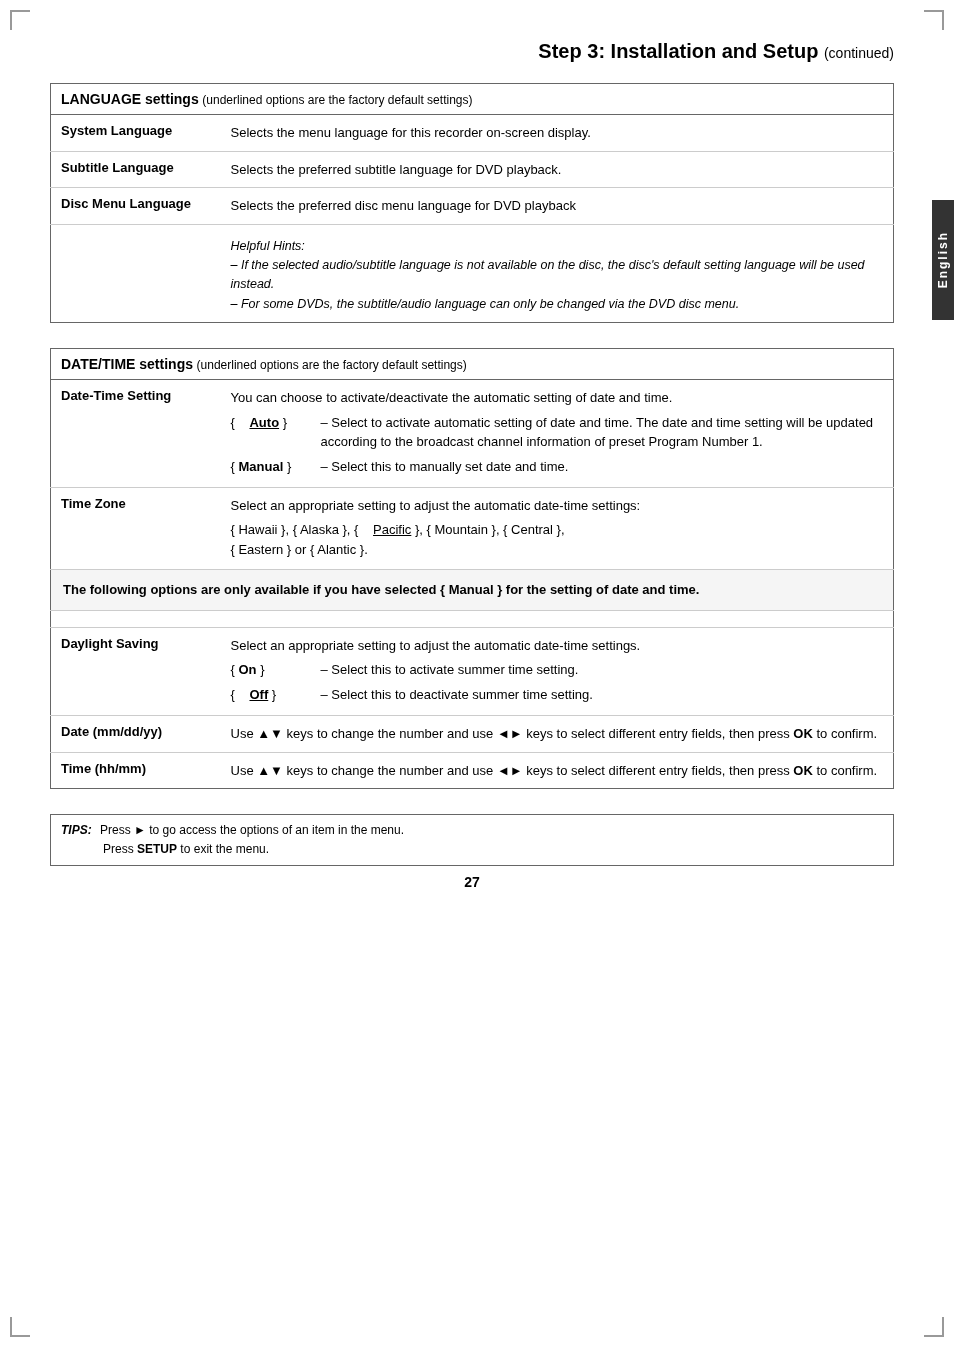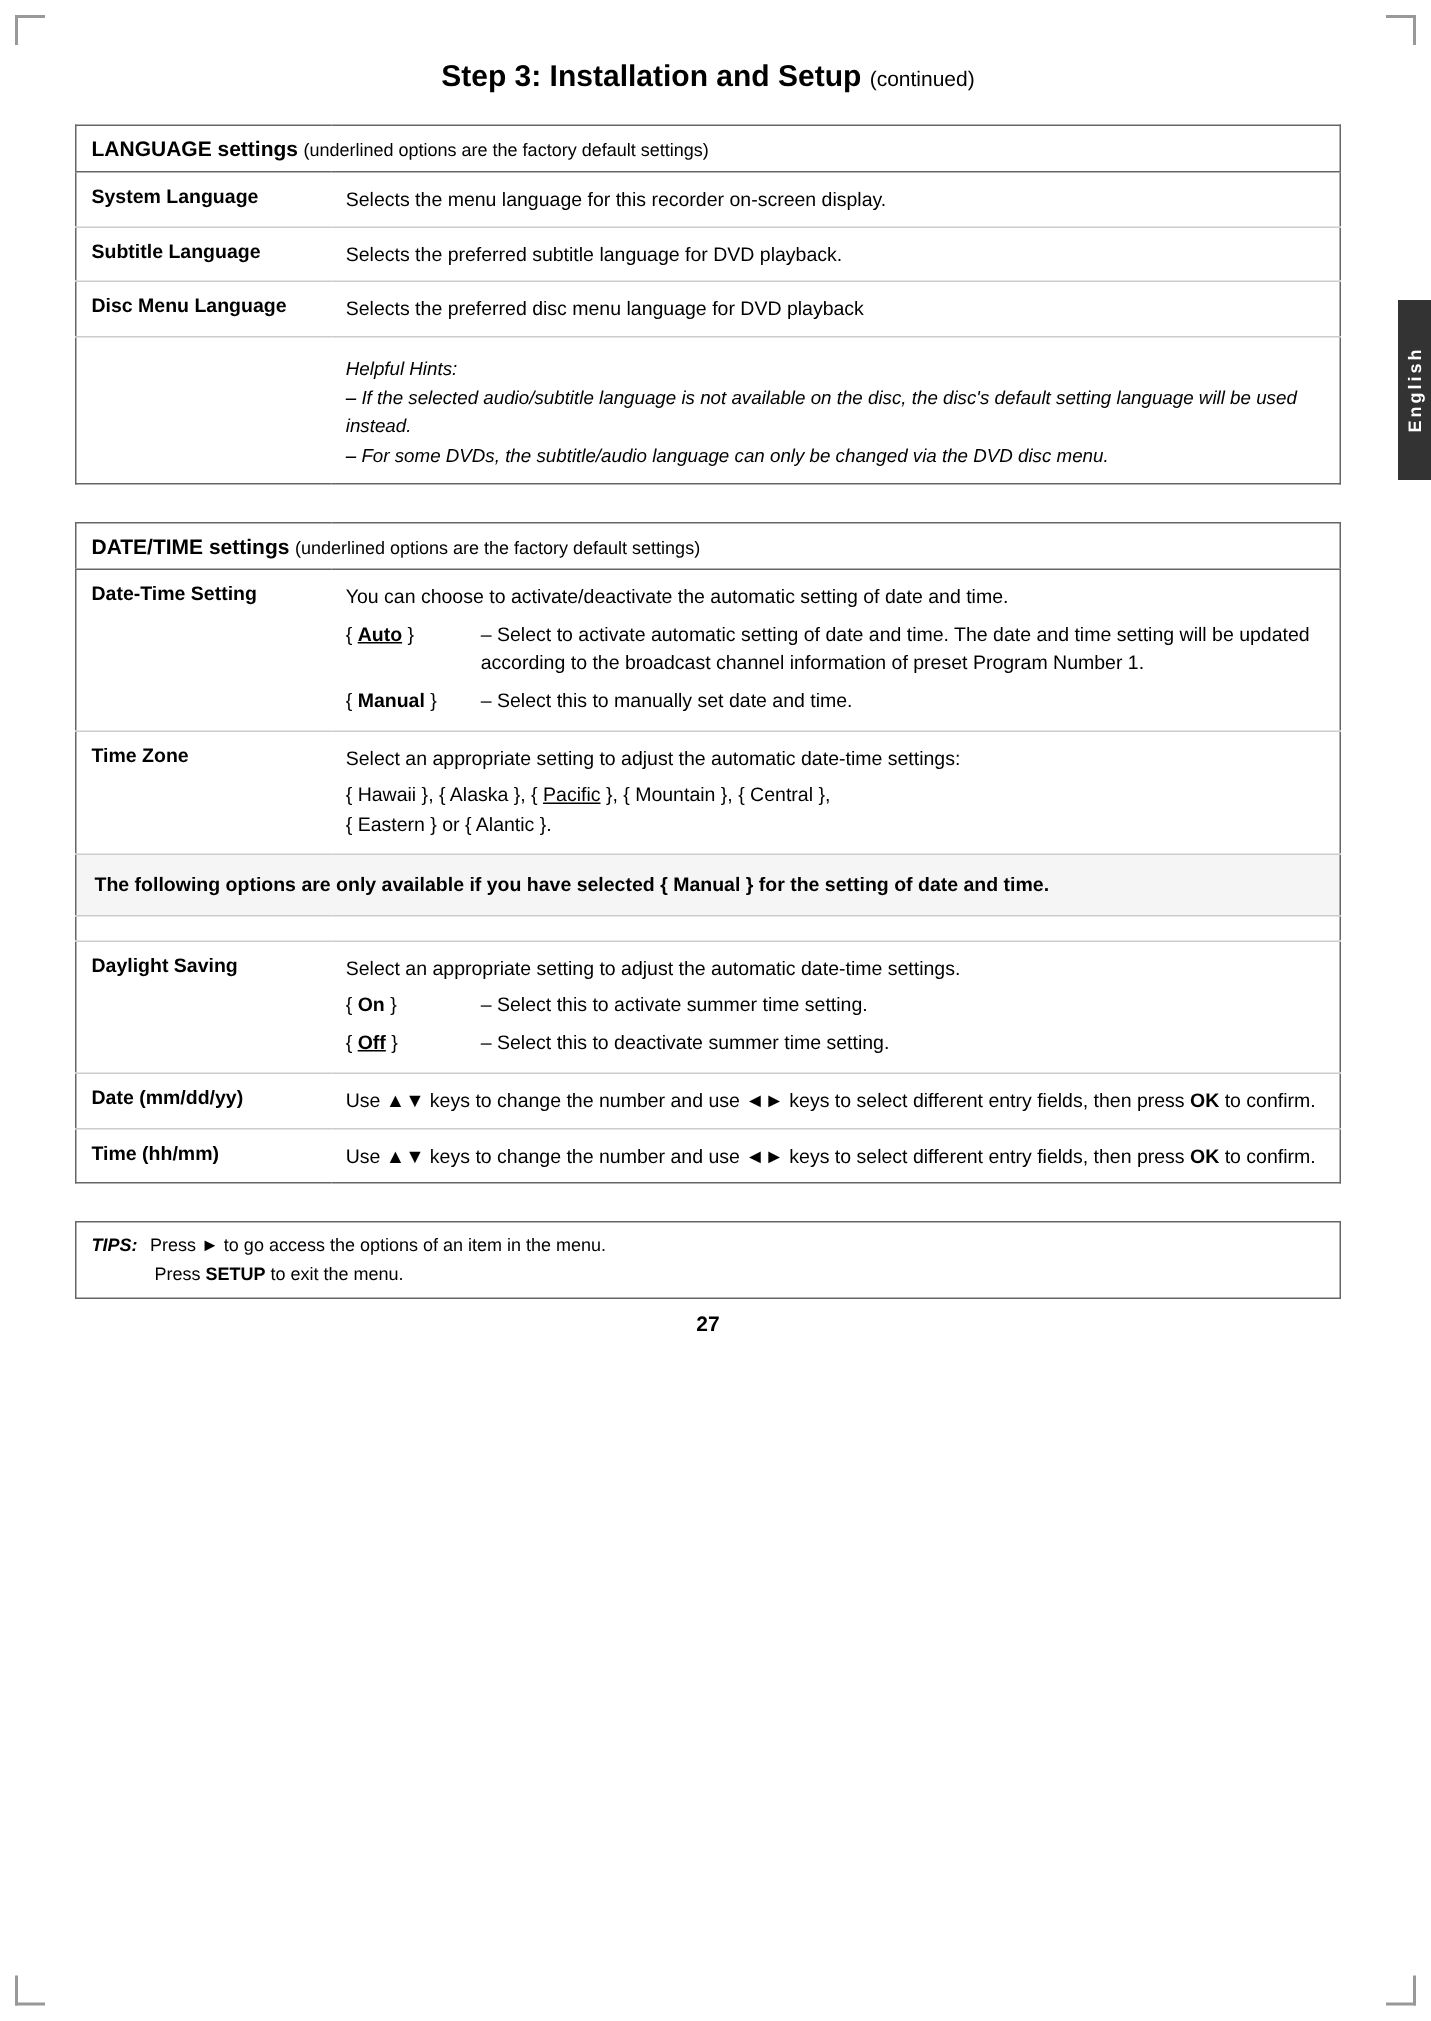--- a/index.html
+++ b/index.html
@@ -51,21 +51,21 @@
       font-size: 12px;
       font-weight: bold;
       writing-mode: vertical-rl;
       text-orientation: mixed;
       transform: rotate(180deg);
       letter-spacing: 2px;
     }
 
     
     .page-title {
-      text-align: center;
+      text-align: right;
       font-size: 20px;
       font-weight: bold;
       margin-bottom: 20px;
       margin-top: 10px;
     }
     .page-title .continued {
       font-size: 14px;
       font-weight: normal;
     }
 
@@ -179,20 +179,21 @@
     
     .page-number {
       text-align: center;
       font-size: 14px;
       font-weight: bold;
       margin-top: 8px;
     }
 
     .underlined {
       text-decoration: underline;
+      margin-left: 11px;
     }
 
     .bold { font-weight: bold; }
 
     .time-zone-options {
       font-size: 13px;
       line-height: 1.6;
       margin-top: 4px;
     }
   </style>

